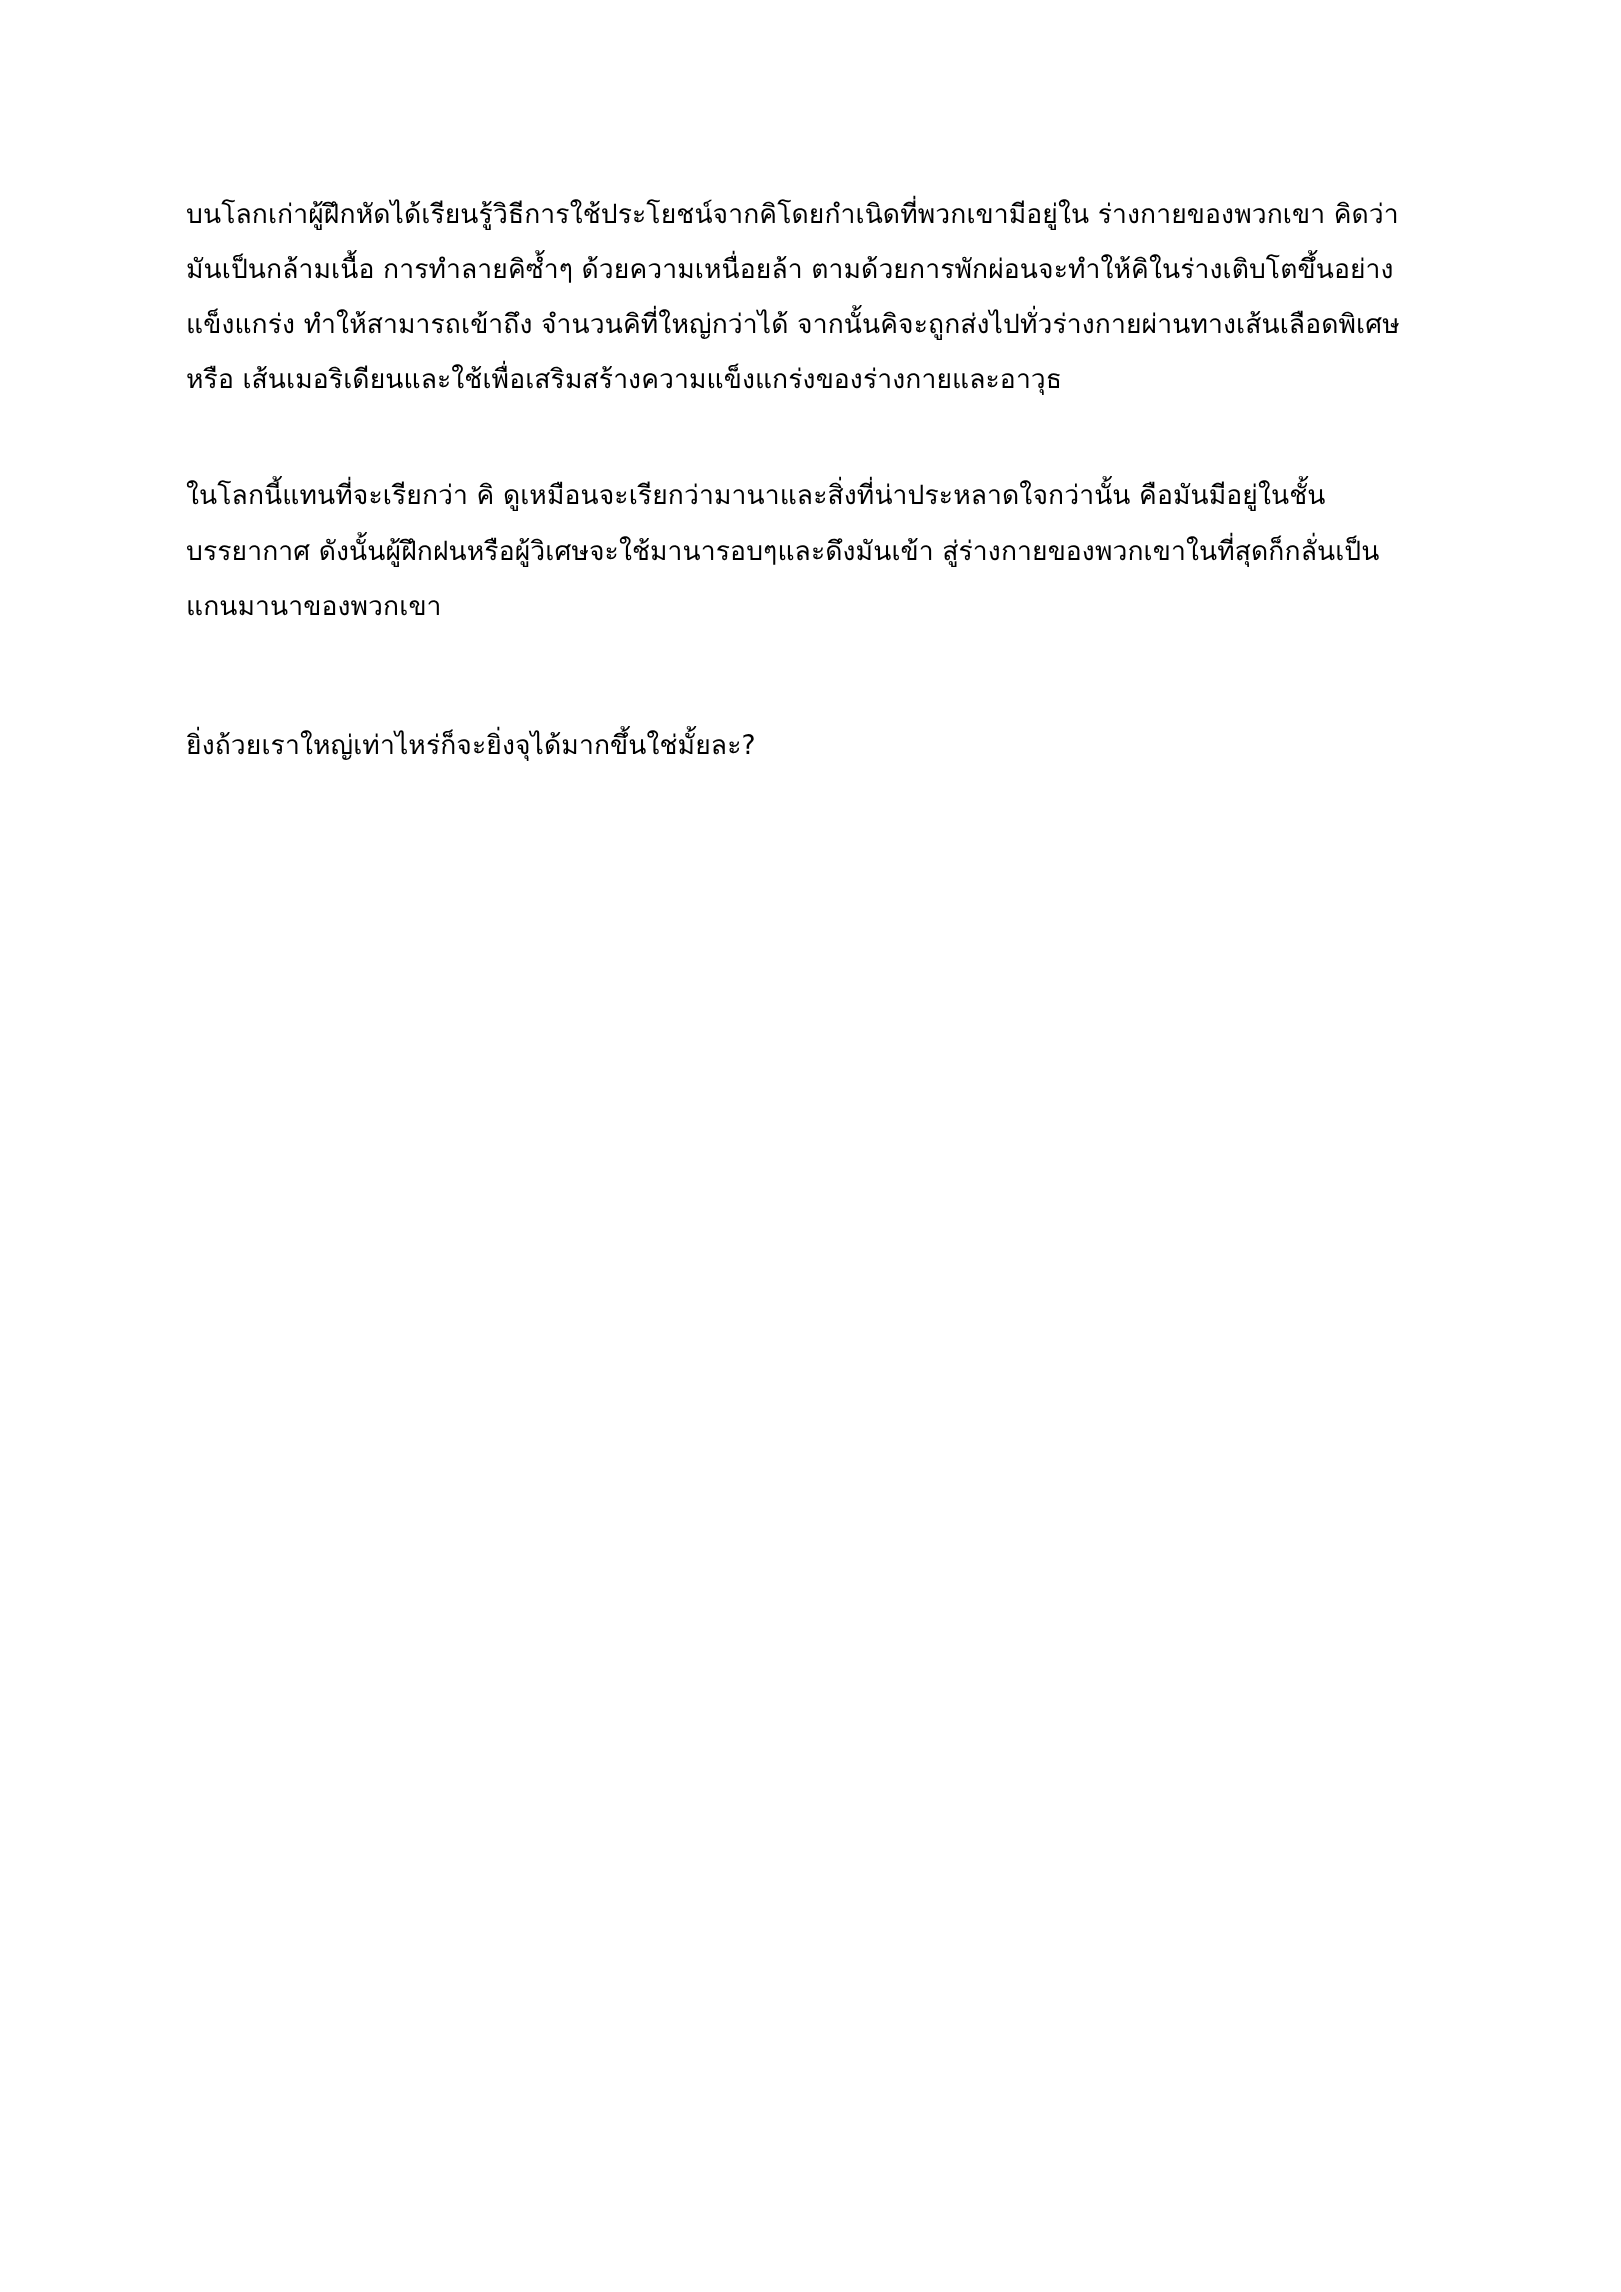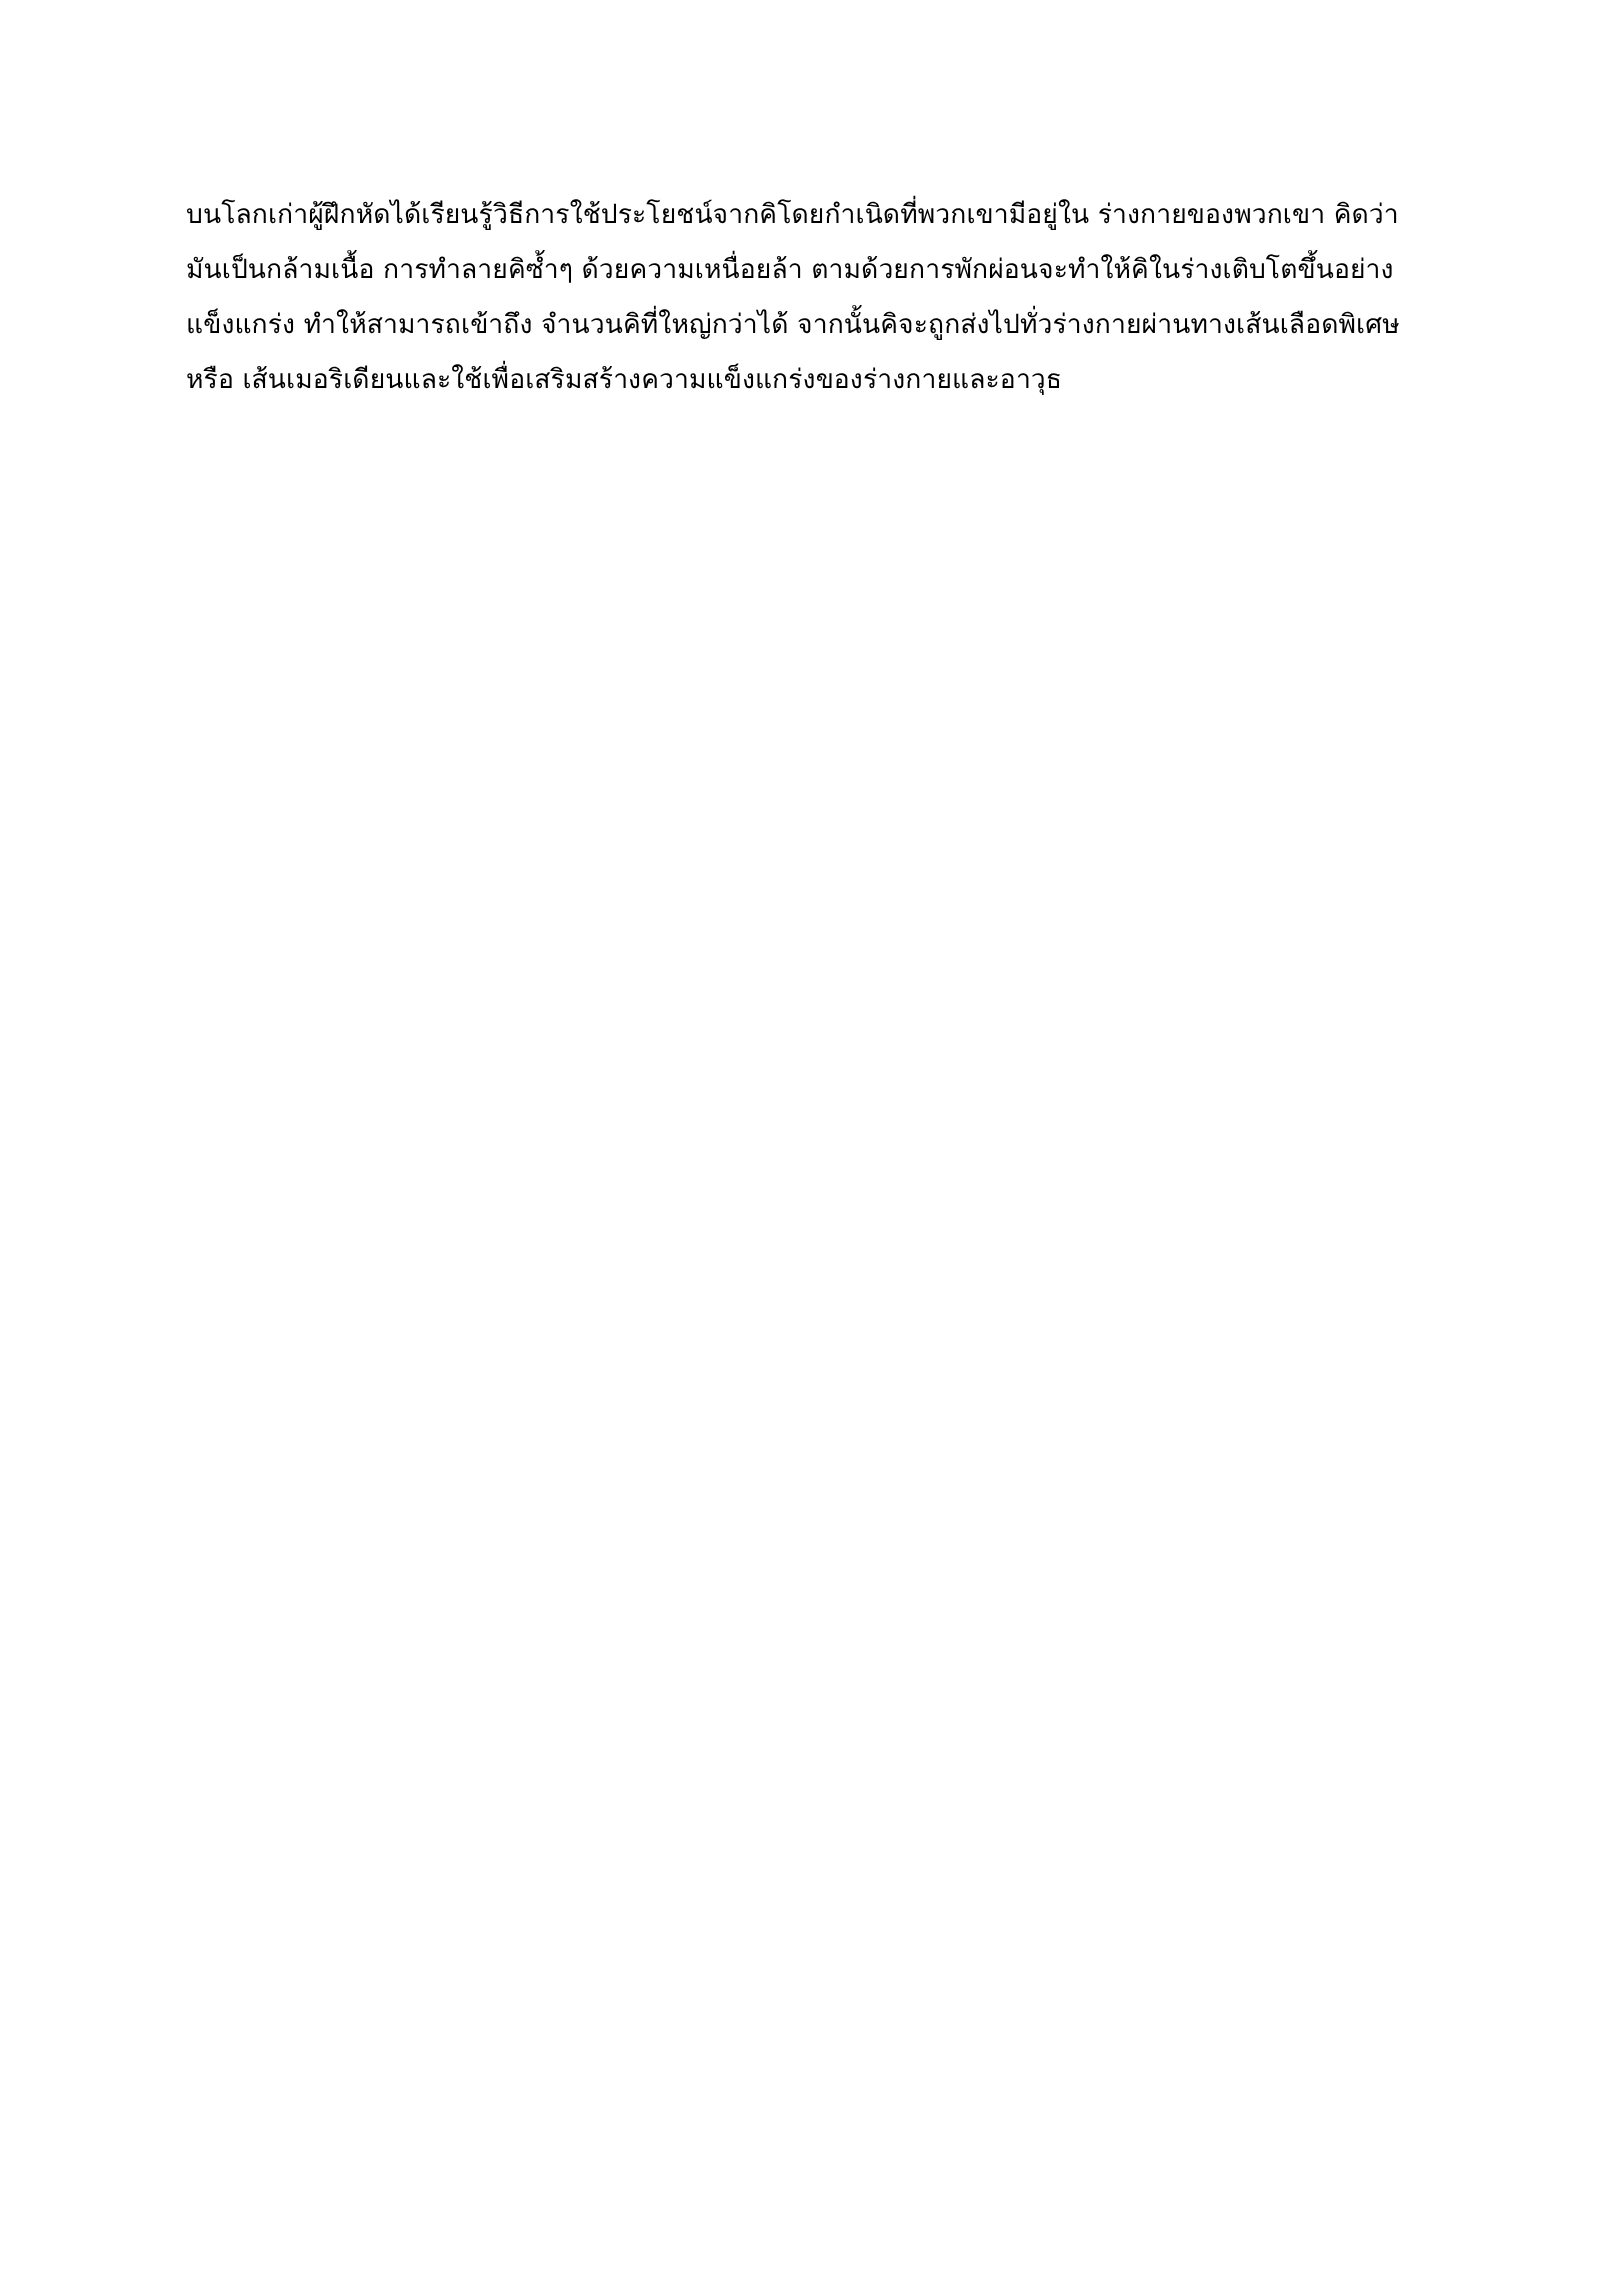--- a/index.html
+++ b/index.html
@@ -40,15 +40,17 @@
   .para.final {
     margin-top: 21.6px;
   }
 </style>
 </head>
 <body>
 
 <div class="page">
   <div class="doc-body">
     <p class="para">บนโลกเก่าผู้ฝึกหัดได้เรียนรู้วิธีการใช้ประโยชน์จากคิโดยกำเนิดที่พวกเขามีอยู่ใน ร่างกายของพวกเขา คิดว่ามันเป็นกล้ามเนื้อ การทำลายคิซ้ำๆ ด้วยความเหนื่อยล้า ตามด้วยการพักผ่อนจะทำให้คิในร่างเติบโตขึ้นอย่างแข็งแกร่ง ทำให้สามารถเข้าถึง จำนวนคิที่ใหญ่กว่าได้ จากนั้นคิจะถูกส่งไปทั่วร่างกายผ่านทางเส้นเลือดพิเศษหรือ เส้นเมอริเดียนและใช้เพื่อเสริมสร้างความแข็งแกร่งของร่างกายและอาวุธ</p>
+    <p class="para spacer-large">ในโลกนี้แทนที่จะเรียกว่า คิ ดูเหมือนจะเรียกว่ามานาและสิ่งที่น่าประหลาดใจกว่านั้น คือมันมีอยู่ในชั้นบรรยากาศ ดังนั้นผู้ฝึกฝนหรือผู้วิเศษจะใช้มานารอบๆและดึงมันเข้า สู่ร่างกายของพวกเขาในที่สุดก็กลั่นเป็นแกนมานาของพวกเขา</p>
+    <p class="para final">ยิ่งถ้วยเราใหญ่เท่าไหร่ก็จะยิ่งจุได้มากขึ้นใช่มั้ยละ?</p>
   </div>
 </div>
 
 
 </body></html>

